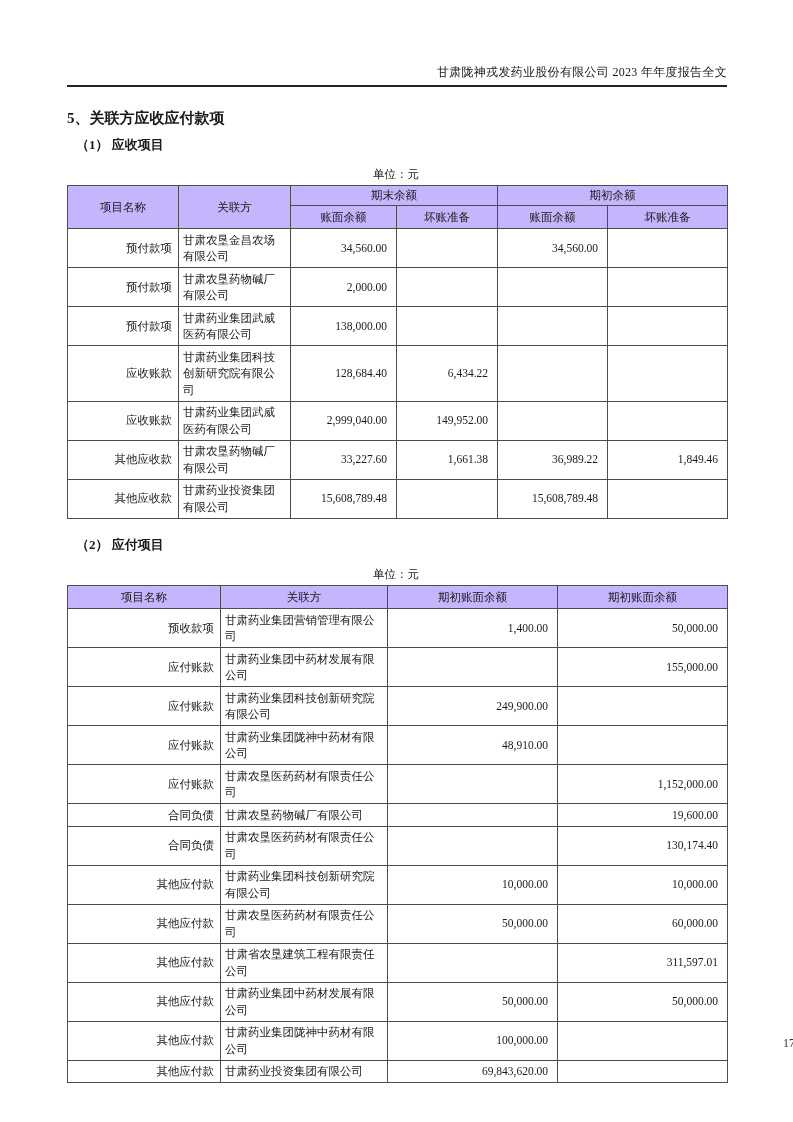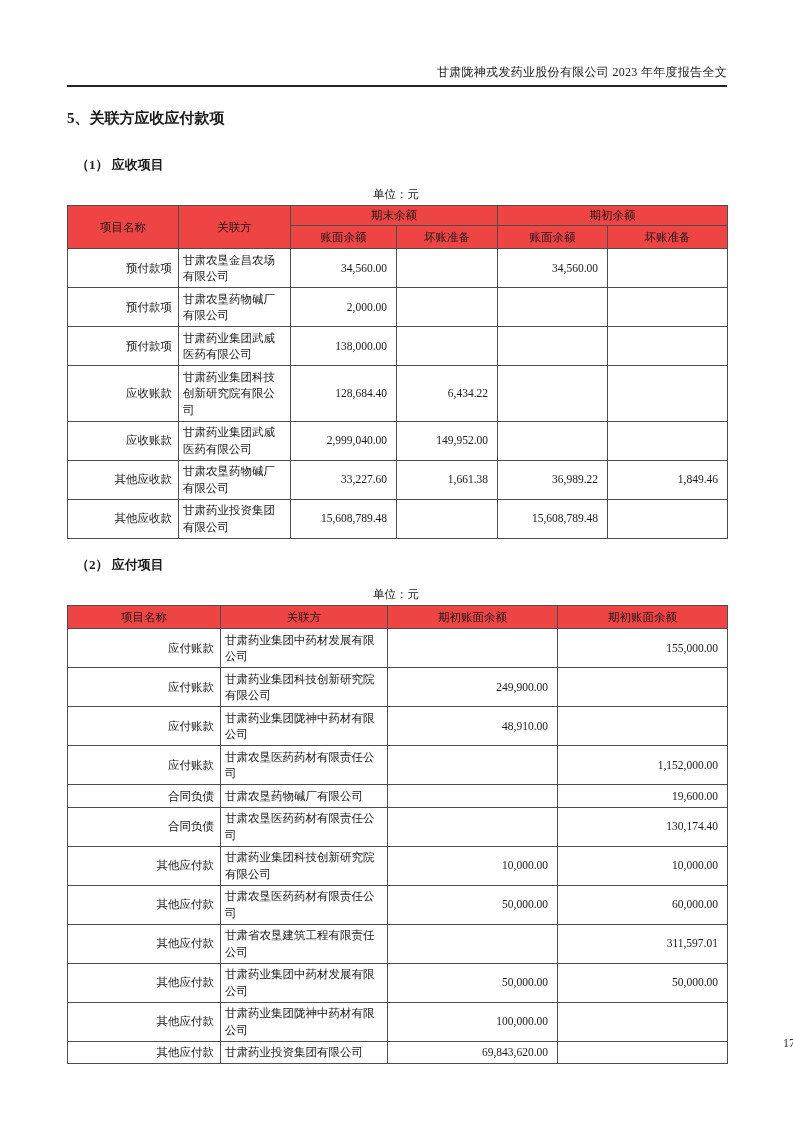--- a/index.html
+++ b/index.html
@@ -29,21 +29,21 @@
     height: 0;
     border-top: 2px solid #222222;
   }
   .section-title {
     margin-top: 21px;
     font-size: 15px;
     font-weight: bold;
     line-height: 20px;
   }
   .sub-heading {
-    margin-top: 28px;
+    margin-top: 8px;
     padding-left: 9px;
     font-size: 13px;
     font-weight: bold;
     line-height: 17px;
   }
   .sub-heading.second { margin-top: 17px; }
   .unit-row {
     margin-top: 14px;
     margin-bottom: 4px;
     text-align: center;
@@ -58,21 +58,21 @@
   }
   th, td {
     border: 1px solid #4d4d4d;
     font-size: 11.5px;
     font-weight: normal;
     line-height: 16.5px;
     vertical-align: middle;
     overflow: hidden;
   }
   th {
-    background: #ef4444;
+    background: #c4b5fd;
     text-align: center;
     padding: 3px 4px;
   }
   thead tr.hdr1 th { padding: 1px 4px; }
   thead tr.hdr2 th { padding: 3px 4px; }
   td { padding: 2.5px 6px; }
   td.item-cell  { text-align: right; padding-left: 7px; }
   td.party-cell { text-align: left; padding-left: 4px; }
   td.amount-cell { text-align: right; padding-right: 9px; }
   .page-number {
@@ -196,20 +196,26 @@
     <thead>
       <tr class="hdr2">
         <th>项目名称</th>
         <th>关联方</th>
         <th>期初账面余额</th>
         <th>期初账面余额</th>
       </tr>
     </thead>
     <tbody>
         <tr>
+          <td class="item-cell">预收款项</td>
+          <td class="party-cell">甘肃药业集团营销管理有限公司</td>
+          <td class="amount-cell">1,400.00</td>
+          <td class="amount-cell">50,000.00</td>
+        </tr>
+        <tr>
           <td class="item-cell">应付账款</td>
           <td class="party-cell">甘肃药业集团中药材发展有限公司</td>
           <td class="amount-cell"></td>
           <td class="amount-cell">155,000.00</td>
         </tr>
         <tr>
           <td class="item-cell">应付账款</td>
           <td class="party-cell">甘肃药业集团科技创新研究院有限公司</td>
           <td class="amount-cell">249,900.00</td>
           <td class="amount-cell"></td>

